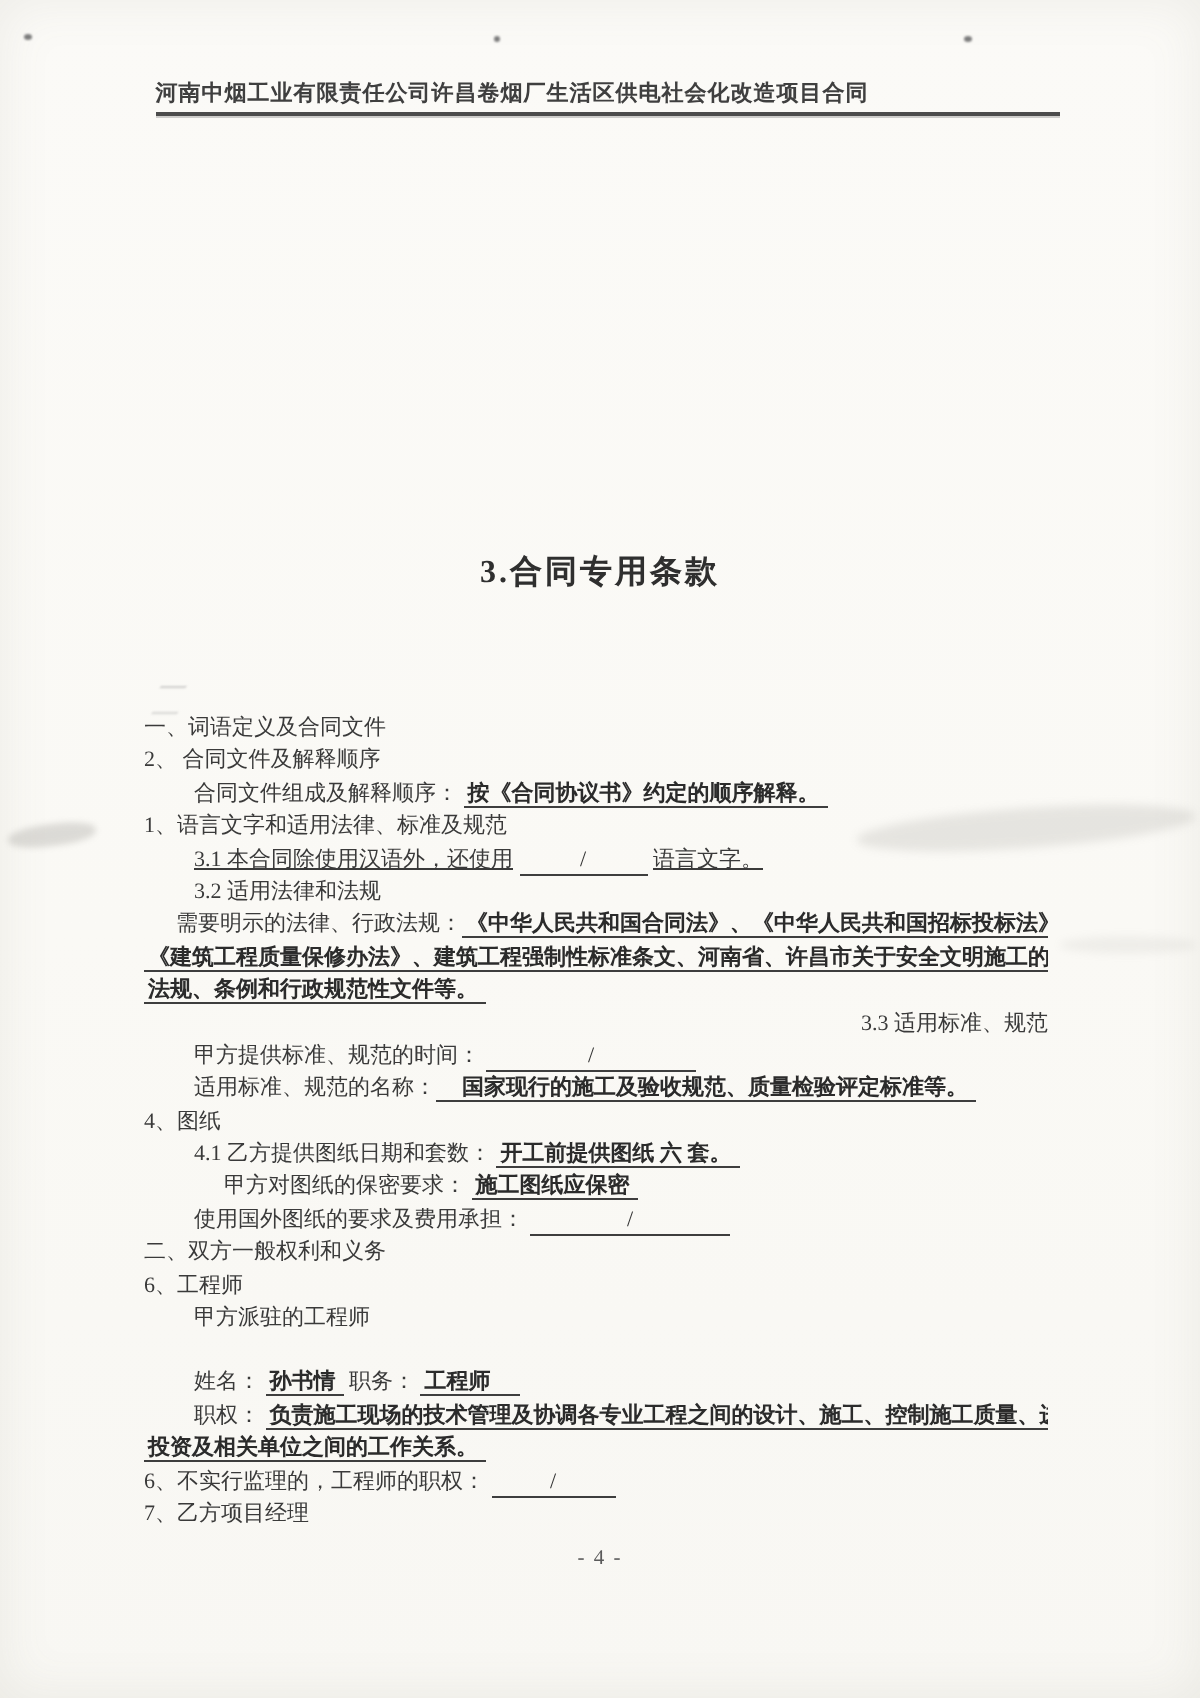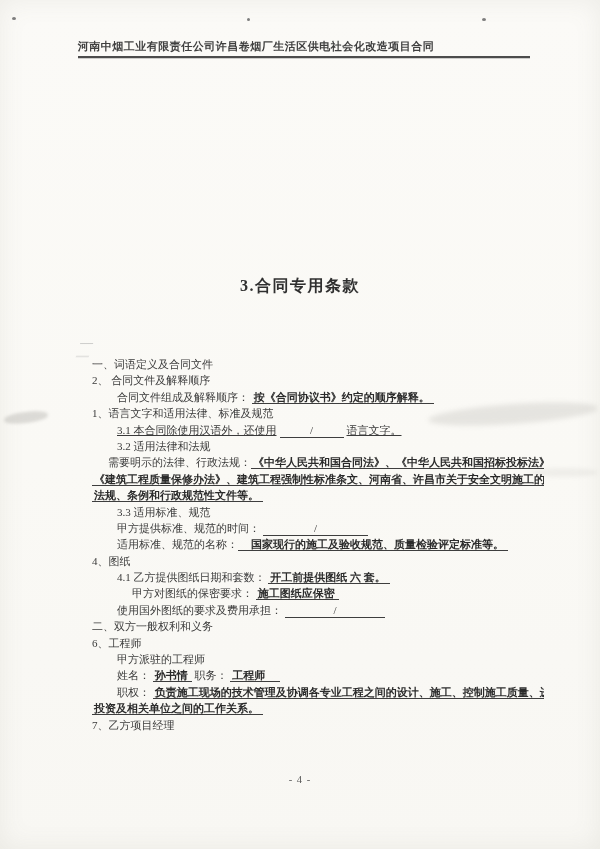--- a/index.html
+++ b/index.html
@@ -30,21 +30,21 @@
   }
   
   .doc-title{
     position:absolute;top:276px;left:0;width:600px;
     text-align:center;
     font-size:16px;font-weight:bold;color:#2f2f2f;
     letter-spacing:1.5px;white-space:nowrap;
   }
   
   .body-block{
-    position:absolute;left:92px;top:356px;width:452px;
+    position:absolute;left:72px;top:356px;width:452px;
     font-size:11px;color:#3a3a3a;
     overflow:hidden;
   }
   .line{
     height:16.4px;line-height:16.4px;white-space:nowrap;
   }
   .fill{
     font-weight:bold;color:#2b2b2b;
     border-bottom:1.2px solid #3e3e3e;
     padding:0 4px 0 2px;
@@ -111,31 +111,32 @@
   <div class="body-block">
       <div class="line"><span>一、词语定义及合同文件</span></div>
       <div class="line"><span>2、 合同文件及解释顺序</span></div>
       <div class="line" style="margin-left: 25px;"><span>合同文件组成及解释顺序： </span><span class="fill">按《合同协议书》约定的顺序解释。</span></div>
       <div class="line"><span>1、语言文字和适用法律、标准及规范</span></div>
       <div class="line" style="margin-left: 25px; text-decoration: underline;"><span>3.1 本合同除使用汉语外，还使用</span><span class="slash" style="width: 64px;">/</span><span>语言文字。</span></div>
       <div class="line" style="margin-left: 25px;"><span>3.2 适用法律和法规</span></div>
       <div class="line" style="margin-left: 16px;"><span>需要明示的法律、行政法规：</span><span class="fill">《中华人民共和国合同法》、《中华人民共和国招标投标法》、</span></div>
       <div class="line"><span class="fill">《建筑工程质量保修办法》、建筑工程强制性标准条文、河南省、许昌市关于安全文明施工的</span></div>
       <div class="line"><span class="fill">法规、条例和行政规范性文件等。</span></div>
-      <div class="line" style="margin-left: 25px;"><span>3.3 适用标准、规范</span></div>
+      <div class="line" style="margin-left: 25px; text-align: right;"><span>3.3 适用标准、规范</span></div>
       <div class="line" style="margin-left: 25px;"><span>甲方提供标准、规范的时间：</span><span class="slash" style="width: 105px;">/</span></div>
       <div class="line" style="margin-left: 25px;"><span>适用标准、规范的名称：</span><span class="fill">　国家现行的施工及验收规范、质量检验评定标准等。</span></div>
       <div class="line"><span>4、图纸</span></div>
       <div class="line" style="margin-left: 25px;"><span>4.1 乙方提供图纸日期和套数： </span><span class="fill">开工前提供图纸 六 套。</span></div>
       <div class="line" style="margin-left: 40px;"><span>甲方对图纸的保密要求： </span><span class="fill">施工图纸应保密</span></div>
       <div class="line" style="margin-left: 25px;"><span>使用国外图纸的要求及费用承担：</span><span class="slash" style="width: 100px;">/</span></div>
       <div class="line"><span>二、双方一般权利和义务</span></div>
       <div class="line"><span>6、工程师</span></div>
       <div class="line" style="margin-left: 25px;"><span>甲方派驻的工程师</span></div>
-      <div class="line" style="margin-left: 25px;"><span>姓名： </span><span class="fill">孙书情</span><span> 职务： </span><span class="fill">工程师　</span></div>
+      <div class="line" style="margin-left: 25px; margin-top: 16px;"><span>姓名： </span><span class="fill">孙书情</span><span> 职务： </span><span class="fill">工程师　</span></div>
       <div class="line" style="margin-left: 25px;"><span>职权： </span><span class="fill">负责施工现场的技术管理及协调各专业工程之间的设计、施工、控制施工质量、进度、</span></div>
       <div class="line"><span class="fill">投资及相关单位之间的工作关系。</span></div>
+      <div class="line"><span>6、不实行监理的，工程师的职权：</span><span class="slash" style="width: 62px;">/</span></div>
       <div class="line"><span>7、乙方项目经理</span></div>
     </div>
 
   <div class="page-number">- 4 -</div>
 
 </div>
 
 </body></html>

